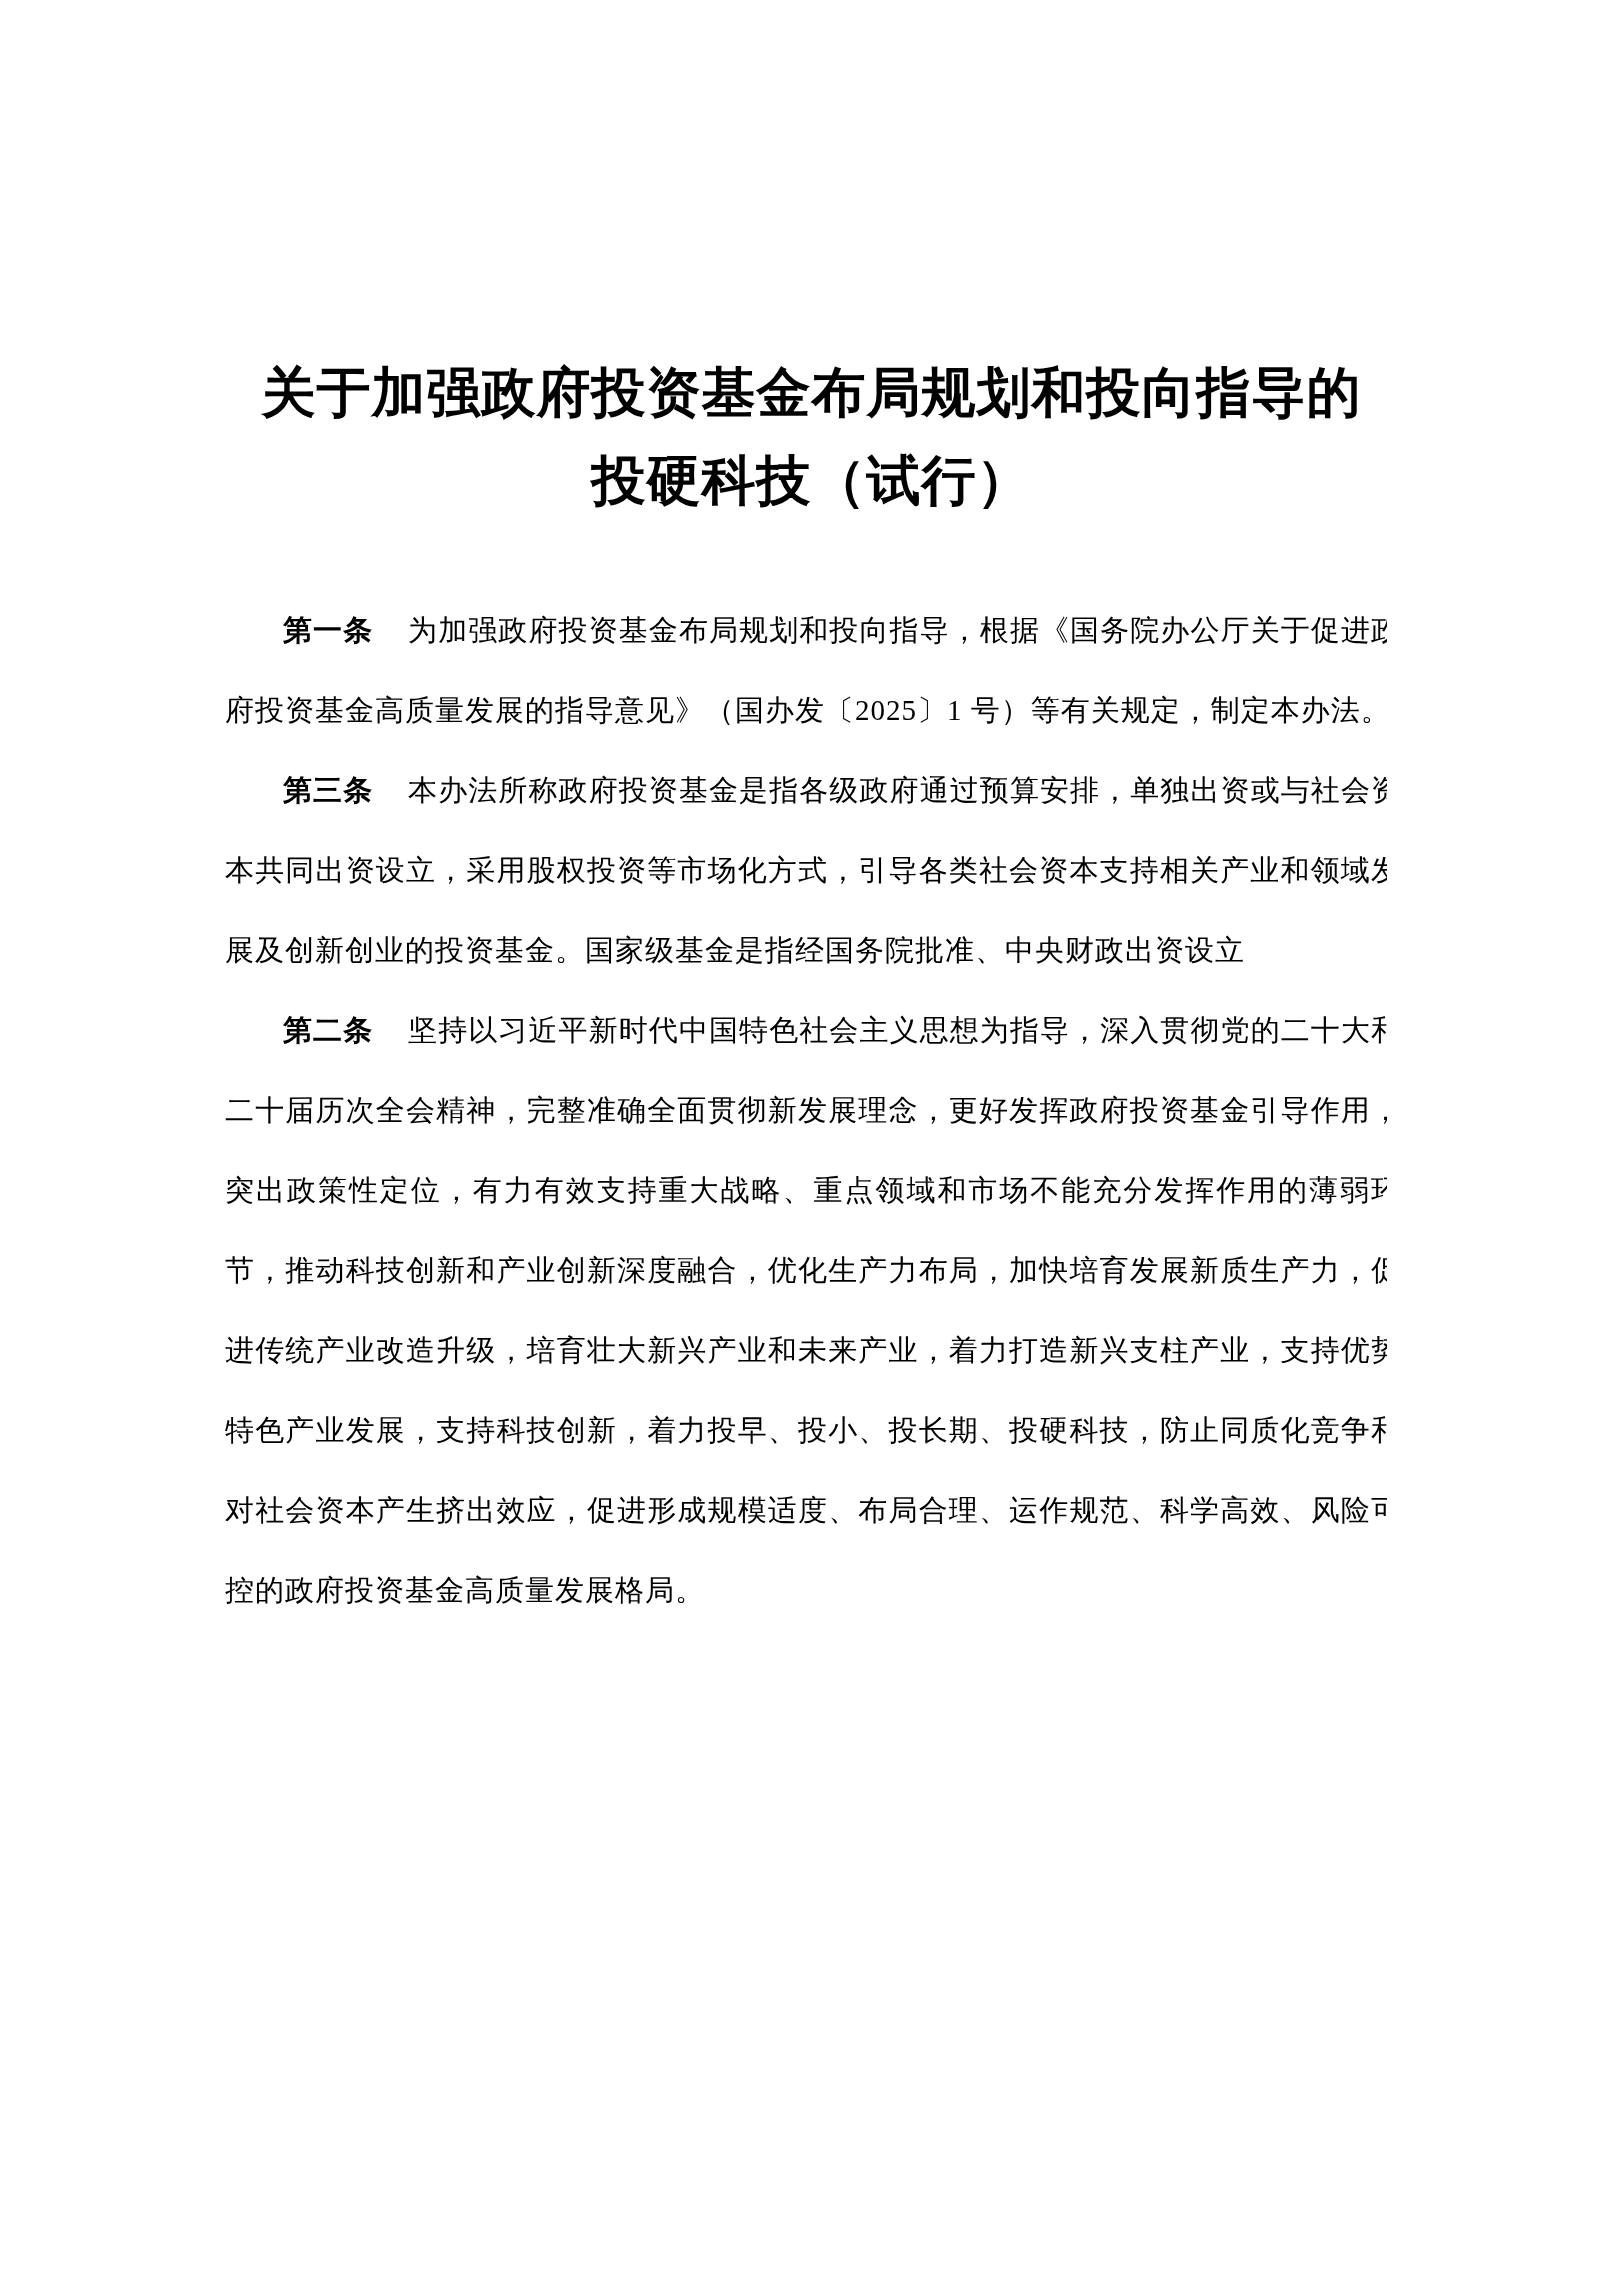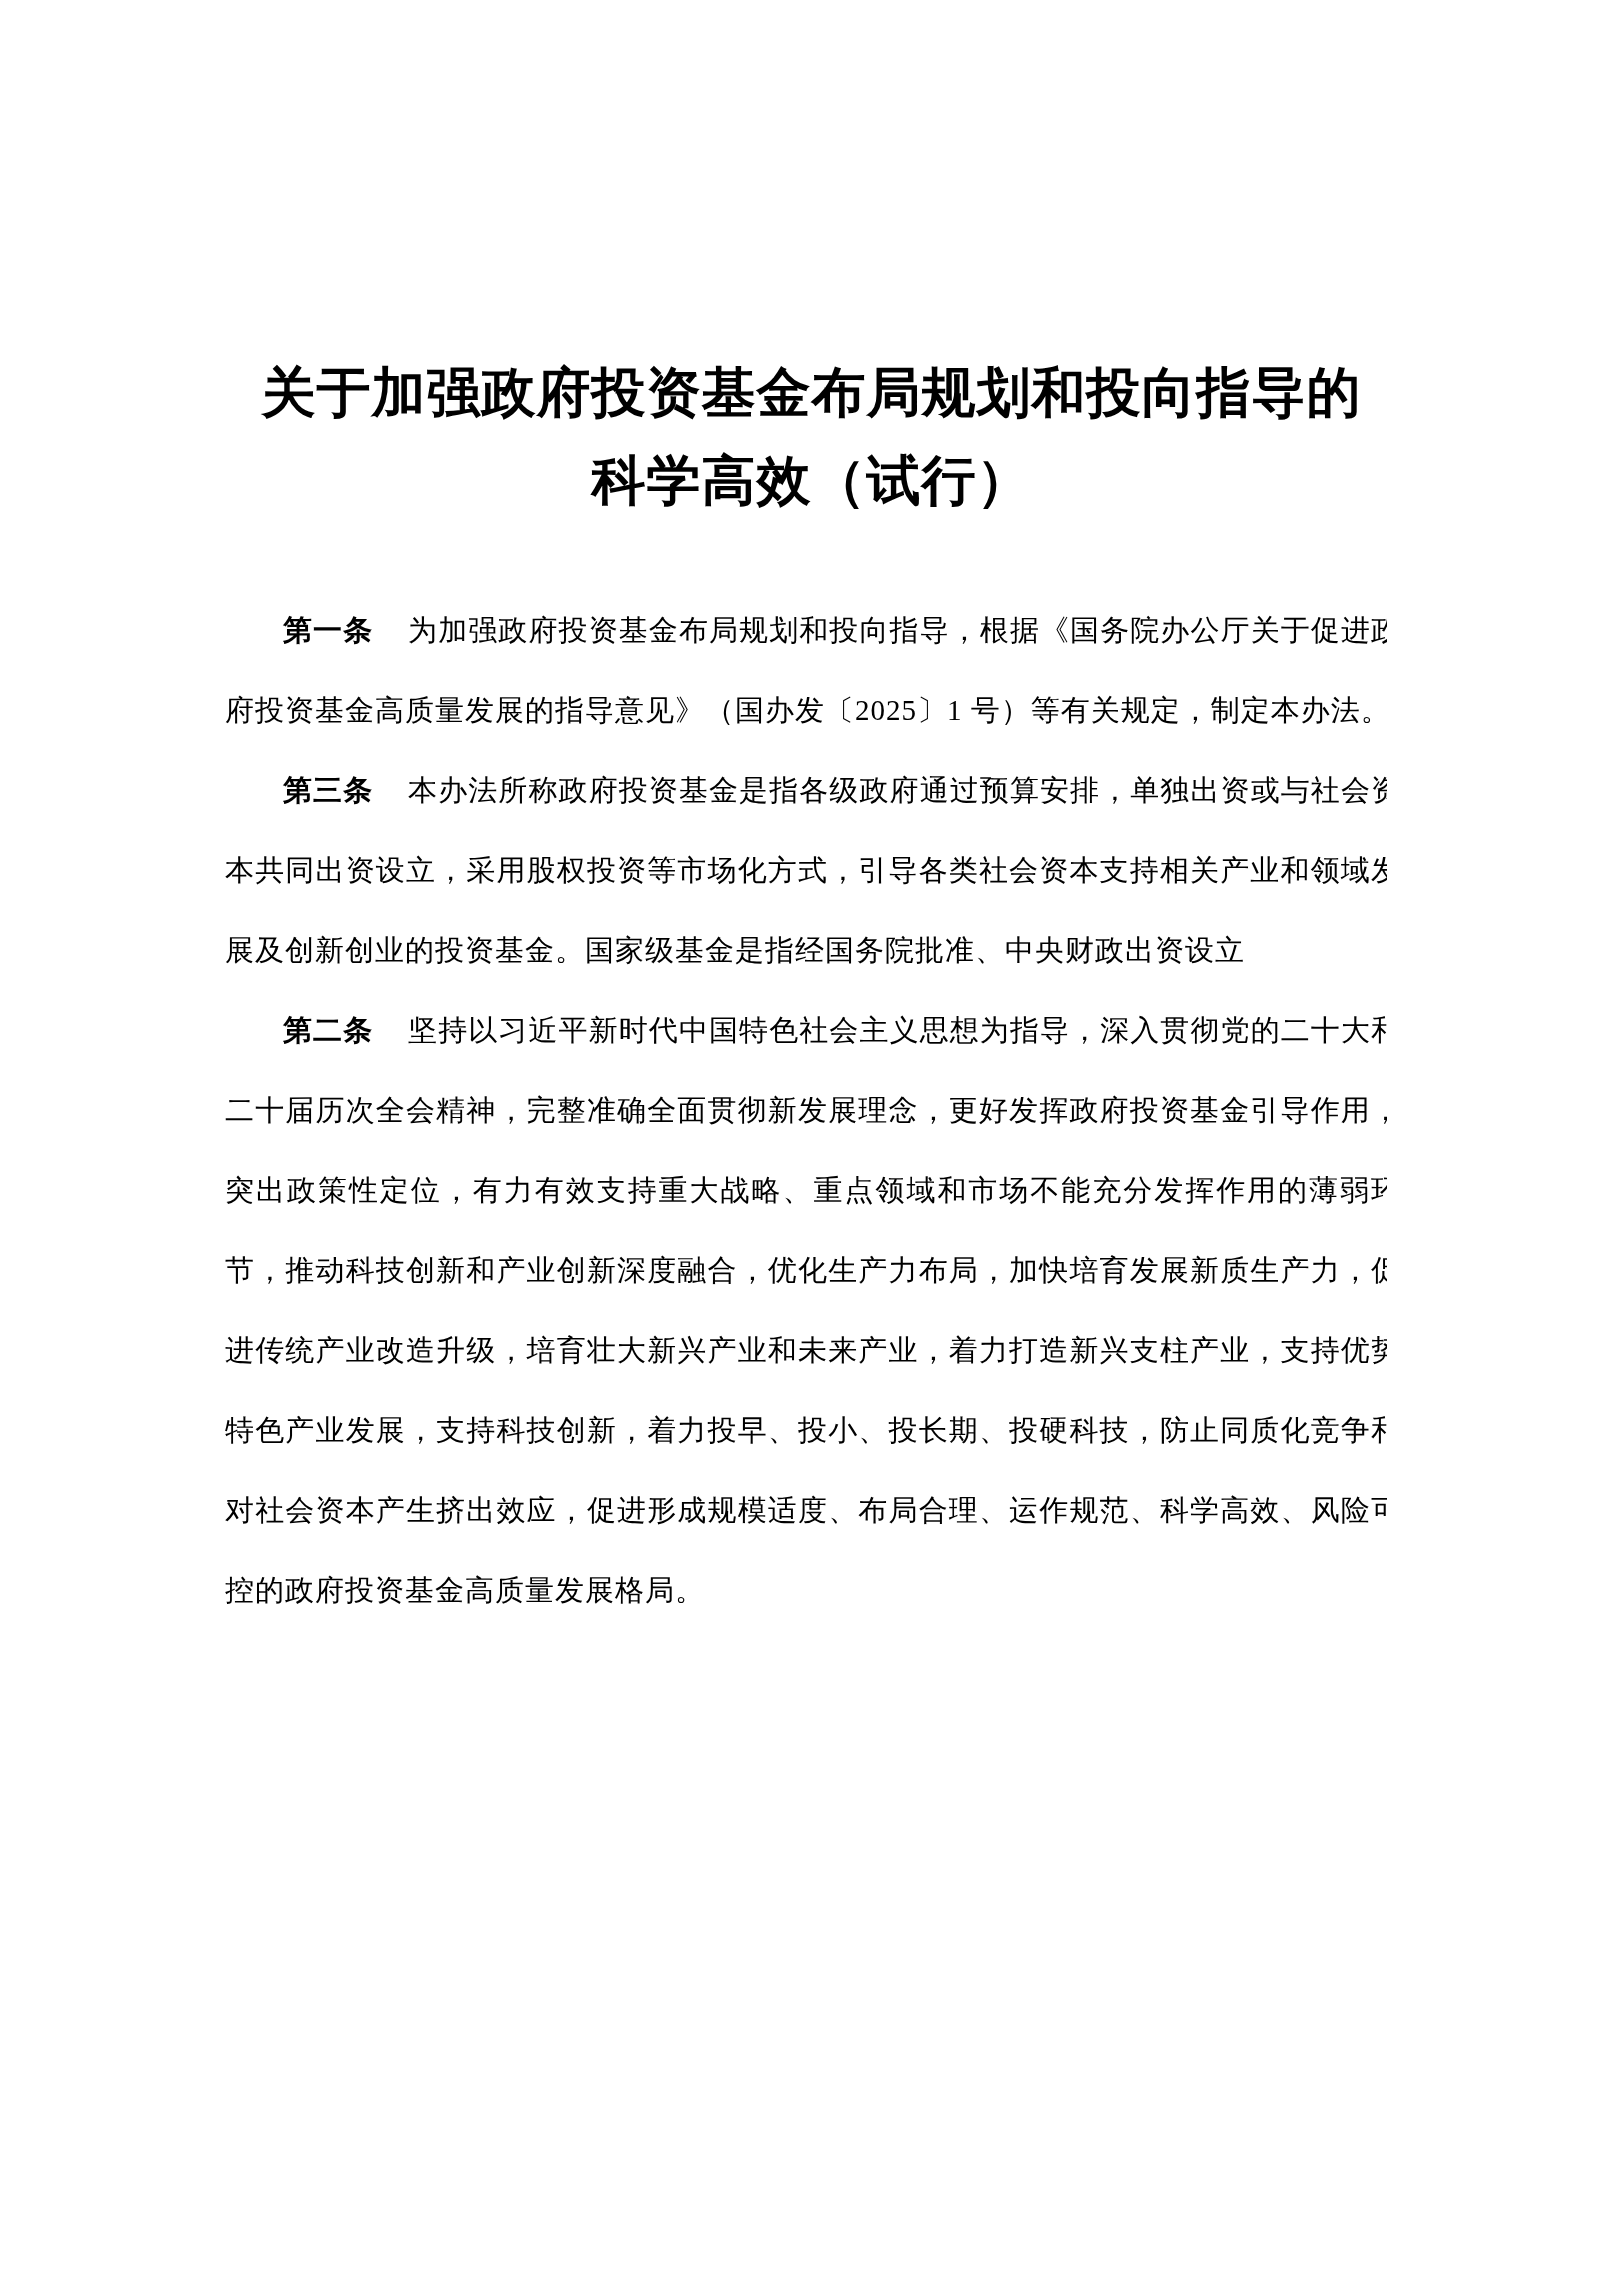--- a/index.html
+++ b/index.html
@@ -52,21 +52,21 @@
     font-family: "Liberation Serif", "DejaVu Serif", serif;
   }
 </style>
 </head>
 <body>
 
 <div class="page">
 
   <h1 class="doc-title">
     <span class="title-line">关于加强政府投资基金布局规划和投向指导的</span>
-    <span class="title-line">科学高效（试行）</span>
+    <span class="title-line">投硬科技（试行）</span>
   </h1>
 
   <div class="doc-body">
 
     <p class="article">
       <span class="article-label">第一条</span><span class="article-text">为加强政府投资基金布局规划和投向指导，根据《国务院办公厅关于促进政府投资基金高质量发展的指导意见》（国办发〔2025〕1 号）等有关规定，制定本办法。</span>
     </p>
 
     <p class="article">
       <span class="article-label">第三条</span><span class="article-text">本办法所称政府投资基金是指各级政府通过预算安排，单独出资或与社会资本共同出资设立，采用股权投资等市场化方式，引导各类社会资本支持相关产业和领域发展及创新创业的投资基金。国家级基金是指经国务院批准、中央财政出资设立</span>

